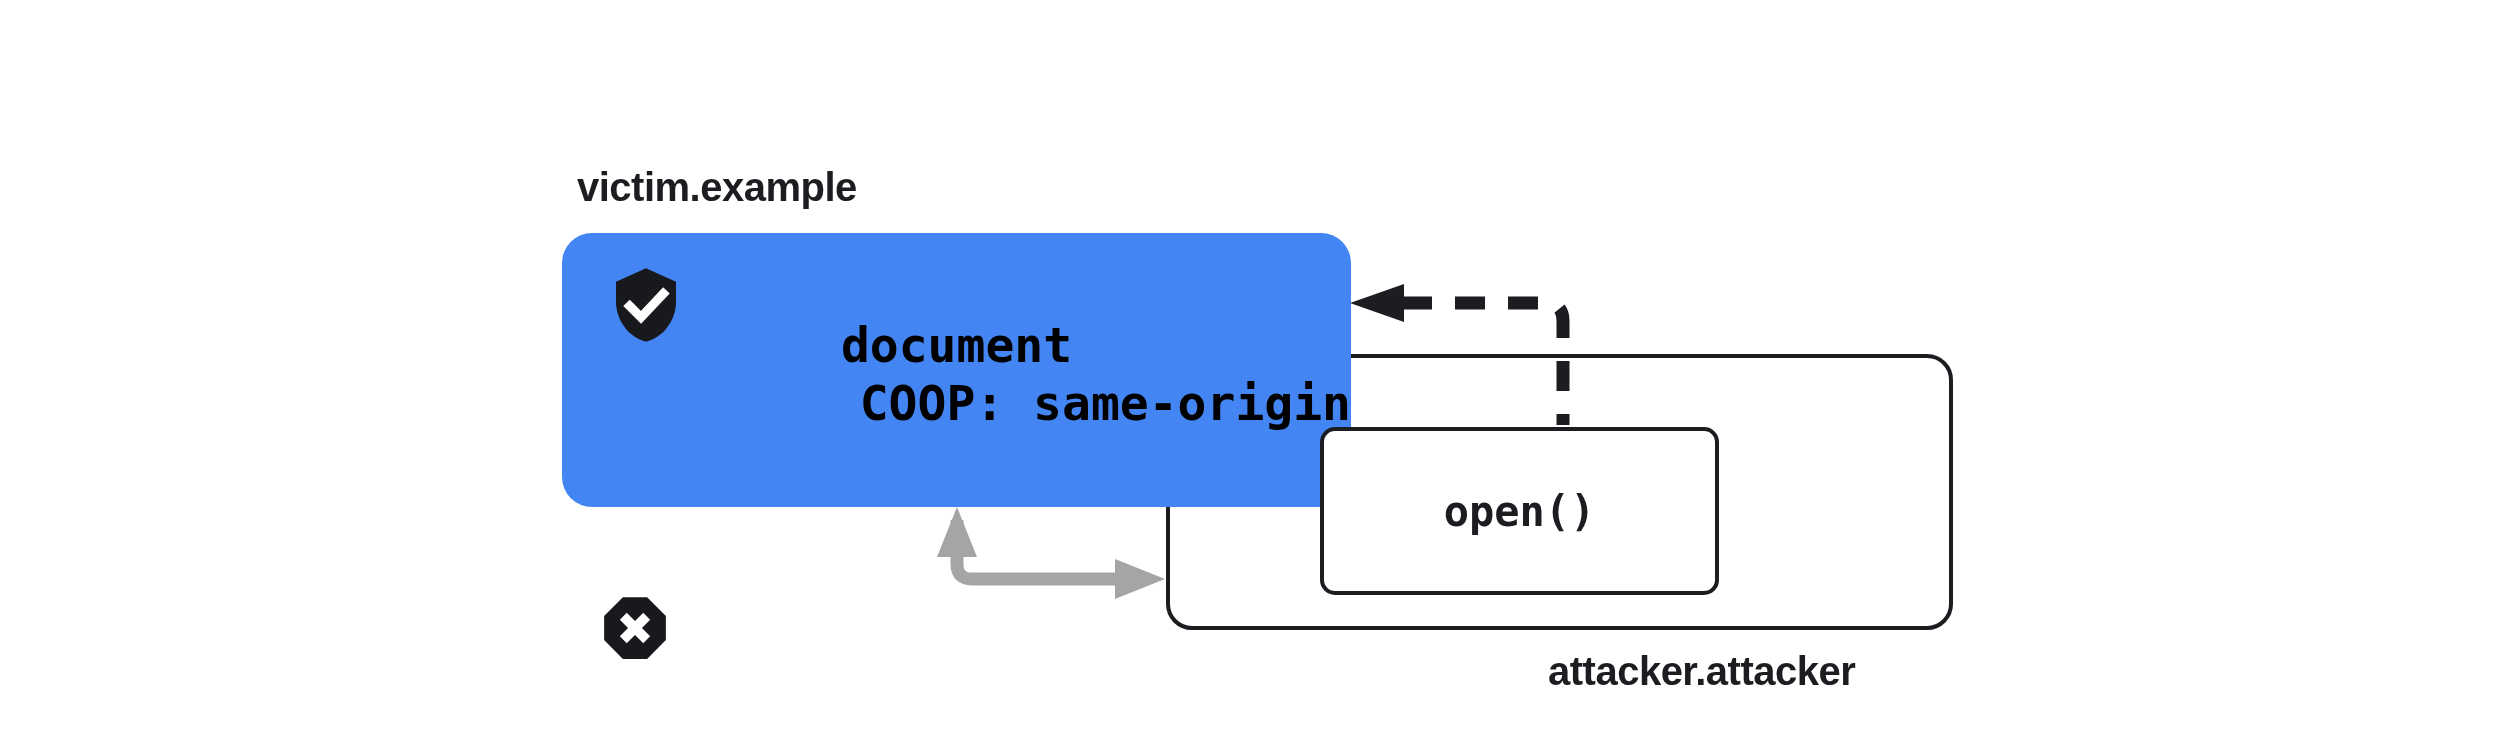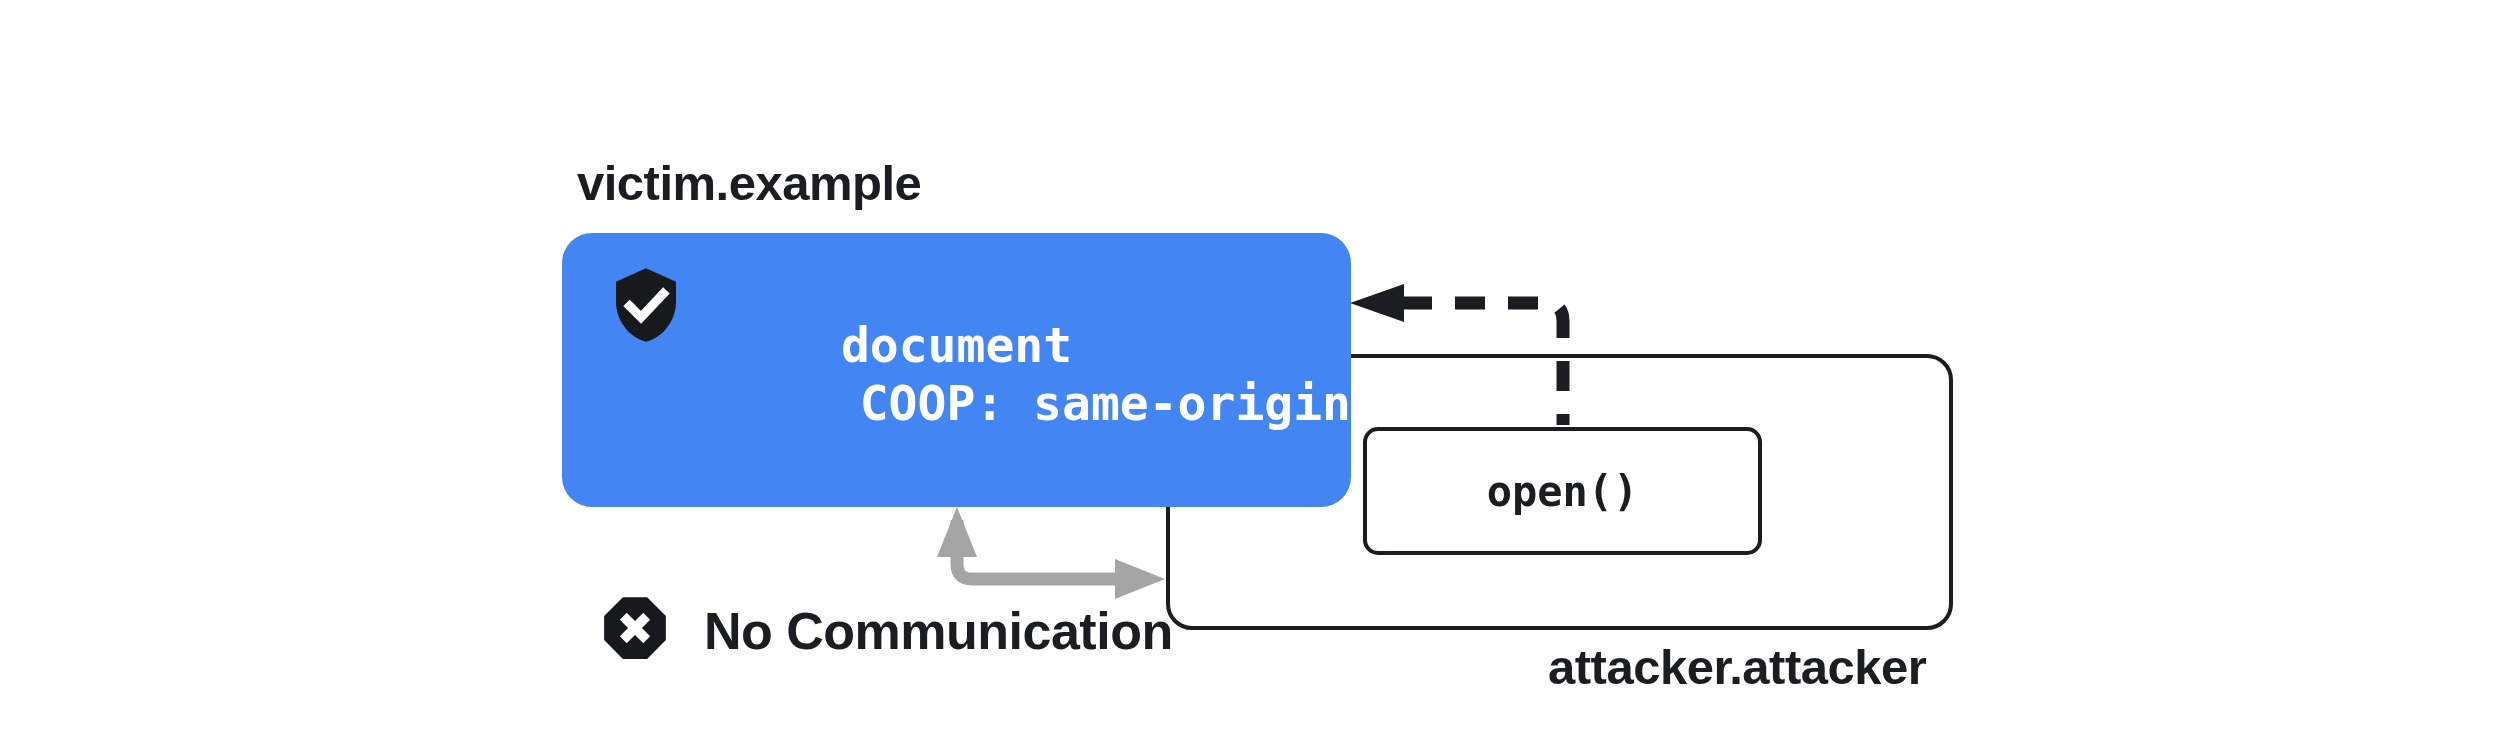--- a/index.html
+++ b/index.html
@@ -15,26 +15,27 @@
     width: 2500px;
     height: 735px;
     background: var(--bg);
     overflow: hidden;
     font-family: "Liberation Sans", sans-serif;
     color: var(--ink);
   }
   .domain-label {
     position: absolute;
     font-weight: 700;
-    font-size: 49px;
+    font-size: 40px;
     line-height: 1.1;
     letter-spacing: -0.5px;
     color: var(--ink);
     white-space: nowrap;
     z-index: 6;
+    margin-top: 8px;
   }
   .victim-label { left: 577px; top: 157px; }
   .attacker-label { left: 1548px; top: 641px; }
 
   .victim-box {
     position: absolute;
     left: 562px; top: 233px;
     width: 789px; height: 274px;
     background: var(--blue);
     border-radius: 30px;
@@ -46,39 +47,39 @@
     width: 80px; height: 96px;
   }
   .mono-line {
     position: absolute;
     left: 0; right: 0;
     text-align: center;
     font-family: "DejaVu Sans Mono", monospace;
     font-weight: 700;
     font-size: 48px;
     line-height: 52px;
-    color: #ffffff;
+    color: #000000;
     white-space: nowrap;
   }
   .doc-line  { top: 86px; }
   .coop-line { top: 144px; text-align: right; }
 
   .attacker-window {
     position: absolute;
     left: 1166px; top: 354px;
     width: 787px; height: 276px;
     background: #fff;
     border: 4px solid var(--ink);
     border-radius: 26px;
     z-index: 1;
   }
   .open-box {
     position: absolute;
-    left: 1363px; top: 427px;
-    width: 399px; height: 128px;
+    left: 1320px; top: 427px;
+    width: 399px; height: 168px;
     background: #fff;
     border: 4px solid var(--ink);
     border-radius: 15px;
     display: flex;
     align-items: center;
     justify-content: center;
     font-family: "DejaVu Sans Mono", monospace;
     font-weight: 700;
     font-size: 42px;
     color: var(--ink);
@@ -145,17 +146,16 @@
       <polygon class="gray-fill" points="957,507 937,557 977,557"></polygon>
       <polygon class="gray-fill" points="1165,579 1115,559 1115,599"></polygon>
     </g>
   </svg>
 
   <svg class="no-comm-icon" viewBox="0 0 24 24">
     <path d="M15.73 2.5 H8.27 L2.5 8.27 v7.46 L8.27 21.5 h7.46 L21.5 15.73 V8.27 Z" fill="#17191D"></path>
     <path d="M8.4 8.4 L15.6 15.6 M15.6 8.4 L8.4 15.6" stroke="#FFFFFF" stroke-width="3" stroke-linecap="butt"></path>
   </svg>
 
-  <div class="no-comm-label">No Communication</div>
 
   <div class="domain-label attacker-label">attacker.attacker</div>
 
 </div>
 
 </body></html>

